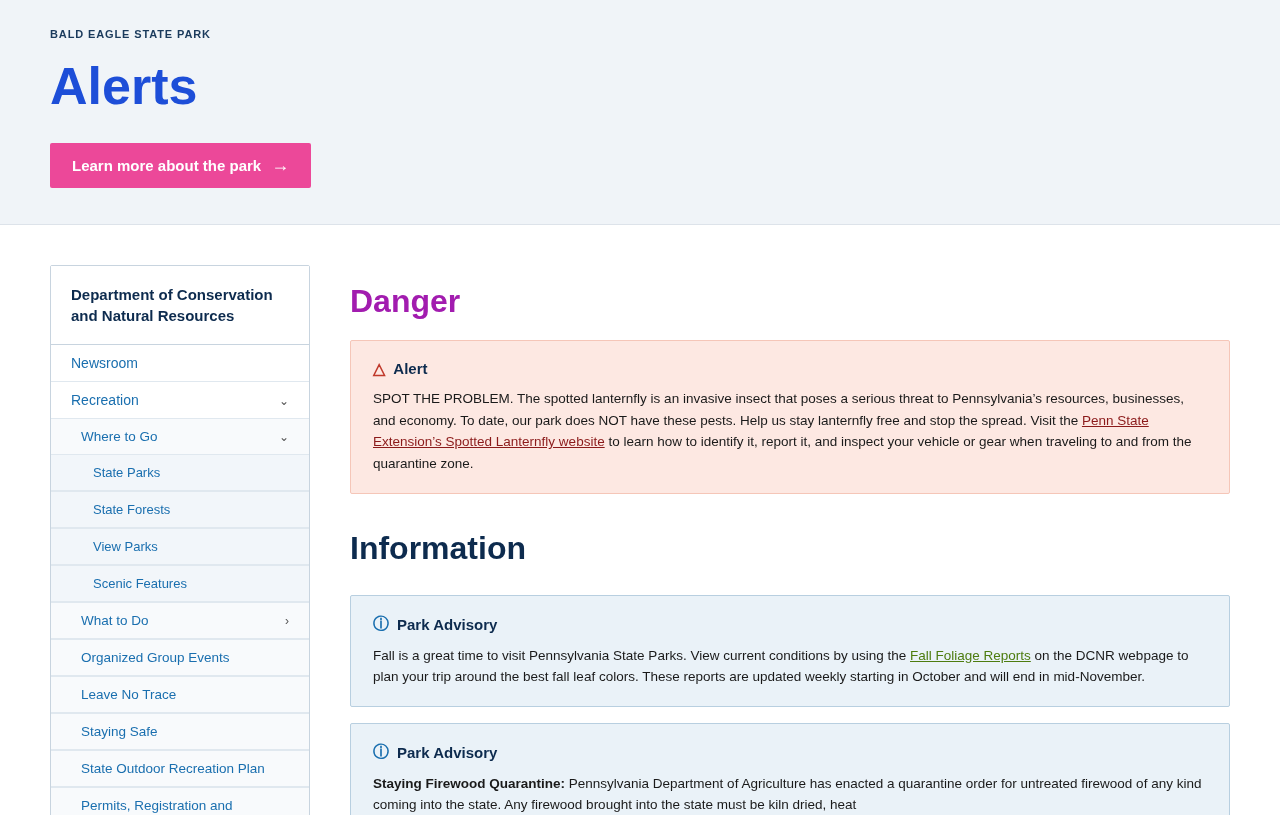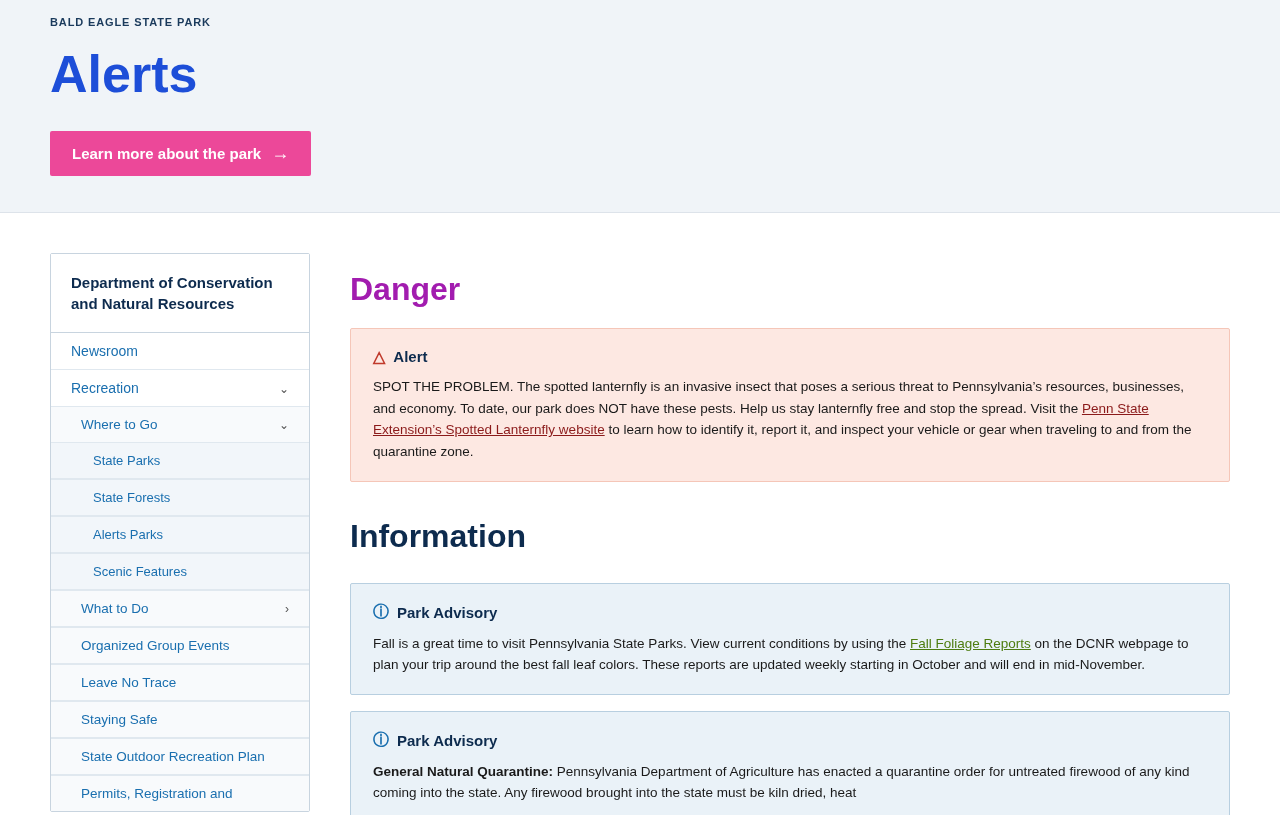--- a/index.html
+++ b/index.html
@@ -1,21 +1,21 @@
 <!DOCTYPE html>
 <html><head>
   <meta charset="utf-8">
   <style>
     * { box-sizing: border-box; margin: 0; padding: 0; }
     body { font-family: 'Arial', sans-serif; background: #fff; color: #1a1a1a; font-size: 14px; }
 
     
     .header-section {
       background: #f0f4f8;
-      padding: 16px 50px 36px 50px;
+      padding: 28px 50px 36px 50px;
       border-bottom: 1px solid #dde3ea;
     }
     .breadcrumb {
       font-size: 11px;
       letter-spacing: 0.08em;
       text-transform: uppercase;
       color: #1a3a5c;
       font-weight: 600;
       margin-bottom: 18px;
     }
@@ -242,21 +242,21 @@
                   <span>State Parks</span>
                 </a>
               </li>
               <li>
                 <a class="sidebar-nav-item">
                   <span>State Forests</span>
                 </a>
               </li>
               <li>
                 <a class="sidebar-nav-item">
-                  <span>Alerts Parks</span>
+                  <span>View Parks</span>
                 </a>
               </li>
               <li>
                 <a class="sidebar-nav-item">
                   <span>Scenic Features</span>
                 </a>
               </li>
             </ul>
           </li>
 
@@ -328,18 +328,18 @@
         <span>Fall is a great time to visit Pennsylvania State Parks. View current conditions by using the </span><a>Fall Foliage Reports</a><span> on the DCNR webpage to plan your trip around the best fall leaf colors. These reports are updated weekly starting in October and will end in mid-November.</span>
       </div>
     </div>
 
     <div class="advisory-box">
       <div class="advisory-box-header">
         <span class="advisory-icon">ⓘ</span>
         <span>Park Advisory</span>
       </div>
       <div class="advisory-box-body">
-        <strong>General Natural Quarantine:</strong><span> Pennsylvania Department of Agriculture has enacted a quarantine order for untreated firewood of any kind coming into the state. Any firewood brought into the state must be kiln dried, heat</span>
+        <strong>Staying Firewood Quarantine:</strong><span> Pennsylvania Department of Agriculture has enacted a quarantine order for untreated firewood of any kind coming into the state. Any firewood brought into the state must be kiln dried, heat</span>
       </div>
     </div>
 
   </div>
 </div>
 
 </body></html>

